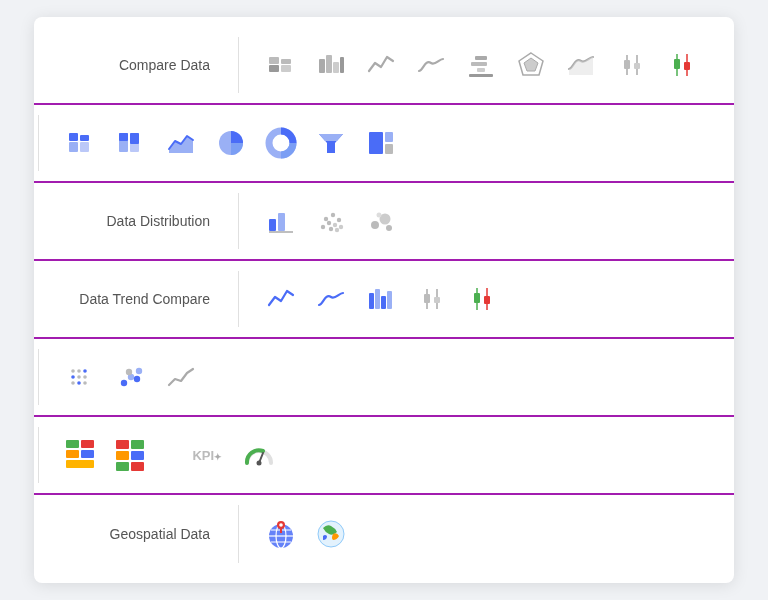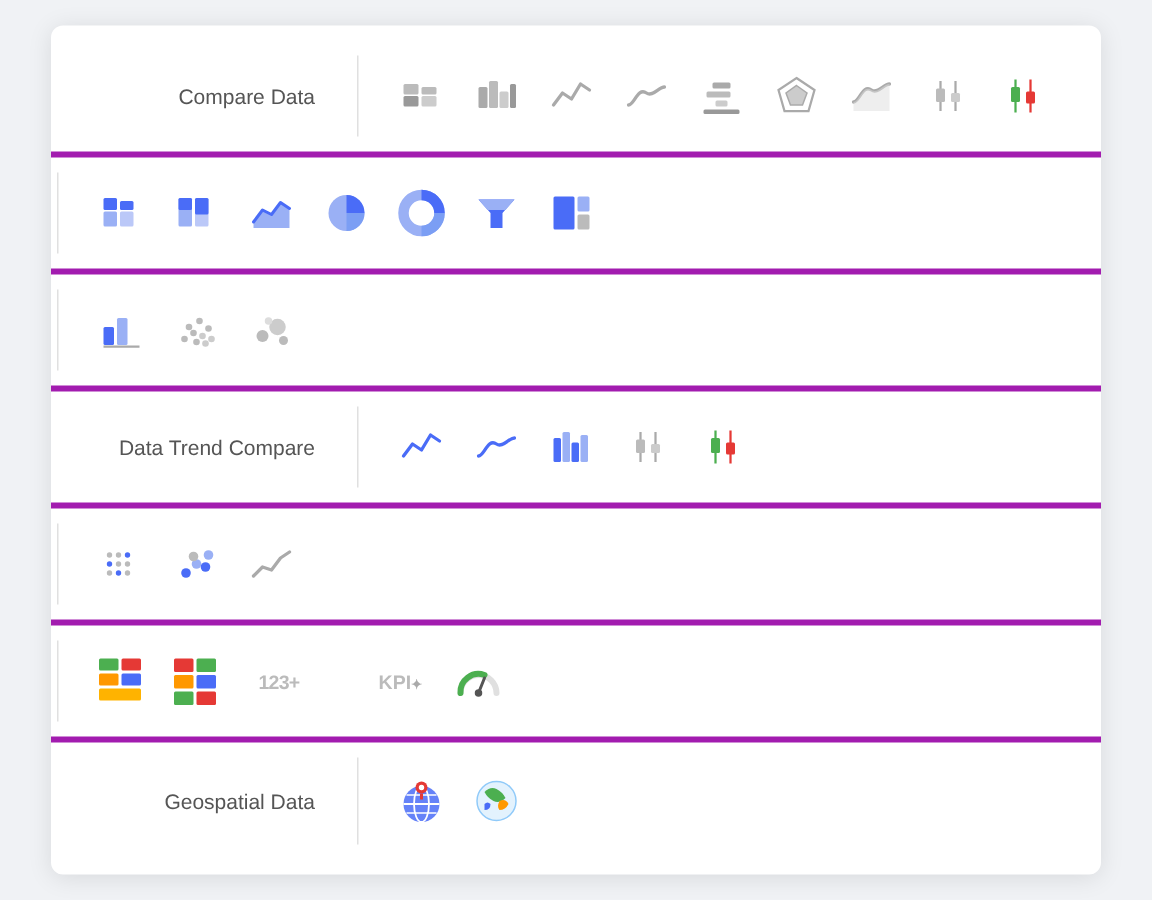--- a/index.html
+++ b/index.html
@@ -14,21 +14,21 @@
     .card {
       background: #fff;
       border-radius: 8px;
       box-shadow: 0 2px 16px rgba(0,0,0,0.10);
       width: 700px;
       padding: 10px 0;
     }
     .row {
       display: flex;
       align-items: center;
-      border-bottom: 4px solid #a21caf;
+      border-bottom: 2px solid #a21caf;
       padding: 10px 0;
       min-height: 78px;
     }
     .row:last-child { border-bottom: none; }
     .row-label {
       width: 200px;
       text-align: right;
       padding-right: 24px;
       font-size: 14px;
       color: #555;
@@ -196,20 +196,21 @@
         <svg width="32" height="32" viewBox="0 0 32 32">
           <rect x="4" y="5" width="14" height="22" rx="1" fill="#4a6cf7"></rect>
           <rect x="20" y="5" width="8" height="10" rx="1" fill="#9ab0f5"></rect>
           <rect x="20" y="17" width="8" height="10" rx="1" fill="#bbb"></rect>
         </svg>
       </div>
     </div>
   </div>
 
   <div class="row">
+    <div class="row-label">Data Distribution</div>
     <div class="divider-v"></div>
     <div class="icons-row">
 
       <div class="icon-wrap">
         <svg width="32" height="32" viewBox="0 0 32 32">
           <rect x="4" y="14" width="7" height="12" rx="1" fill="#4a6cf7"></rect>
           <rect x="13" y="8" width="7" height="18" rx="1" fill="#9ab0f5"></rect>
           <line x1="4" y1="27" x2="28" y2="27" stroke="#aaa" stroke-width="1.5"></line>
         </svg>
       </div>
@@ -339,23 +340,20 @@
         <svg width="36" height="36" viewBox="0 0 36 36">
           <rect x="3" y="3" width="13" height="9" rx="1" fill="#e53935"></rect>
           <rect x="18" y="3" width="13" height="9" rx="1" fill="#4caf50"></rect>
           <rect x="3" y="14" width="13" height="9" rx="1" fill="#ff9800"></rect>
           <rect x="18" y="14" width="13" height="9" rx="1" fill="#4a6cf7"></rect>
           <rect x="3" y="25" width="13" height="9" rx="1" fill="#4caf50"></rect>
           <rect x="18" y="25" width="13" height="9" rx="1" fill="#e53935"></rect>
         </svg>
       </div>
 
-      <div class="icon-wrap" style="width:50px;">
-        <span style="font-size:13px; color:#bbb; font-weight:600; letter-spacing:-0.5px;">123+</span>
-      </div>
 
       <div class="icon-wrap" style="width:44px;margin-left:24px;">
         <span style="font-size:13px; color:#bbb; font-weight:700;">KPI<span style="font-size:9px; color:#aaa;">✦</span></span>
       </div>
 
       <div class="icon-wrap">
         <svg width="36" height="36" viewBox="0 0 36 36">
           <path d="M6,26 A12,12 0 0,1 30,26" fill="none" stroke="#e0e0e0" stroke-width="4" stroke-linecap="round"></path>
           <path d="M6,26 A12,12 0 0,1 22,14" fill="none" stroke="#4caf50" stroke-width="4" stroke-linecap="round"></path>
           <circle cx="18" cy="26" r="2.5" fill="#555"></circle>

